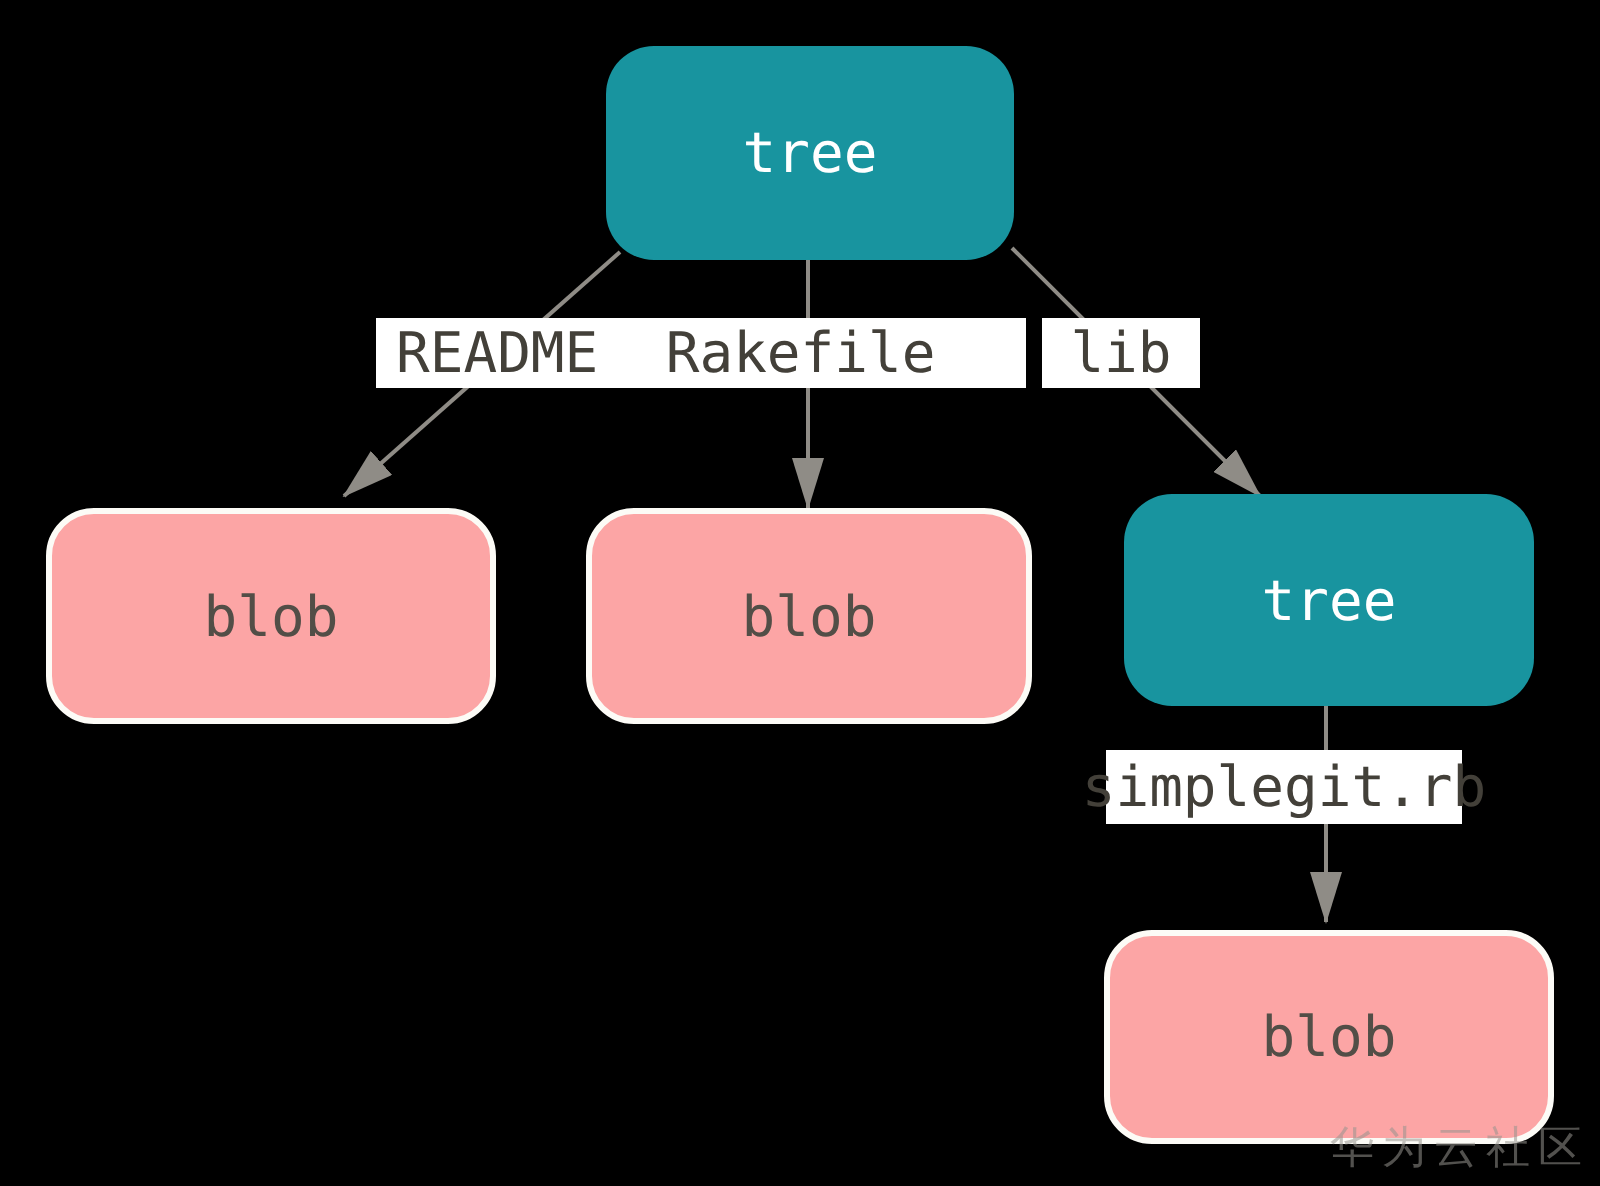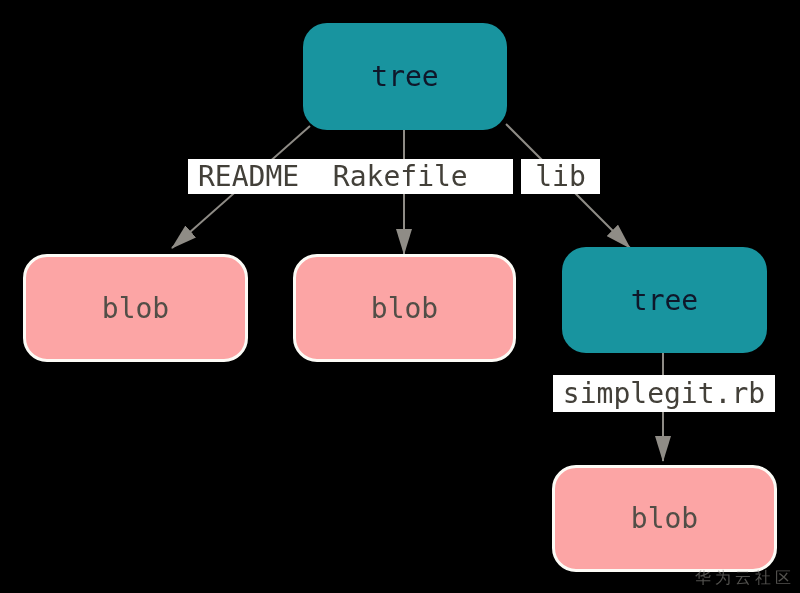--- a/index.html
+++ b/index.html
@@ -22,21 +22,21 @@
     z-index: 2;
     border-radius: 24px;
     display: flex;
     align-items: center;
     justify-content: center;
     font-size: 28px;
     box-sizing: border-box;
   }
   .node.tree {
     background: #18949f;
-    color: #0f172a;
+    color: #ffffff;
   }
   .node.blob {
     background: #fca5a5;
     border: 3px solid #fcfbf6;
     color: #524e47;
   }
   .node-root      { left: 303px; top: 23px;  width: 204px; height: 107px; }
   .node-blob1     { left: 23px;  top: 254px; width: 225px; height: 108px; }
   .node-blob2     { left: 293px; top: 254px; width: 223px; height: 108px; }
   .node-subtree   { left: 562px; top: 247px; width: 205px; height: 106px; }
@@ -56,29 +56,29 @@
   .label-files {
     left: 188px; top: 159px; width: 325px; height: 35px;
     padding-left: 10px;
     justify-content: flex-start;
   }
   .label-lib {
     left: 521px; top: 159px; width: 79px; height: 35px;
     justify-content: center;
   }
   .label-simplegit {
-    left: 553px; top: 375px; width: 222px; height: 37px;
+    left: 553px; top: 375px; width: 178px; height: 37px;
     justify-content: center;
   }
   .watermark {
     position: absolute;
     z-index: 5;
     right: 5px;
     bottom: 4px;
-    font-size: 16px;
+    font-size: 22px;
     letter-spacing: 4px;
     color: rgba(150, 148, 142, 0.55);
     font-family: "DejaVu Sans", "Liberation Sans", sans-serif;
   }
 </style>
 </head>
 <body>
 
 <div class="stage">
 

